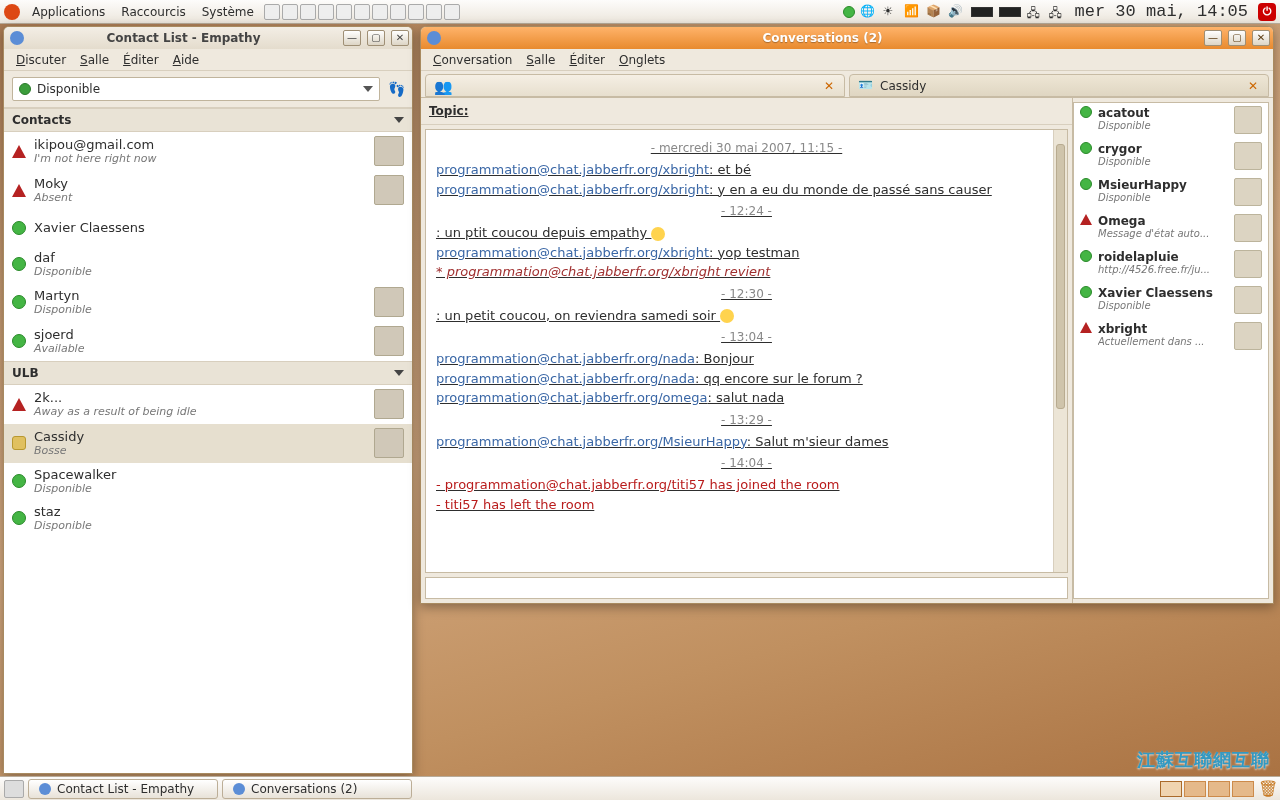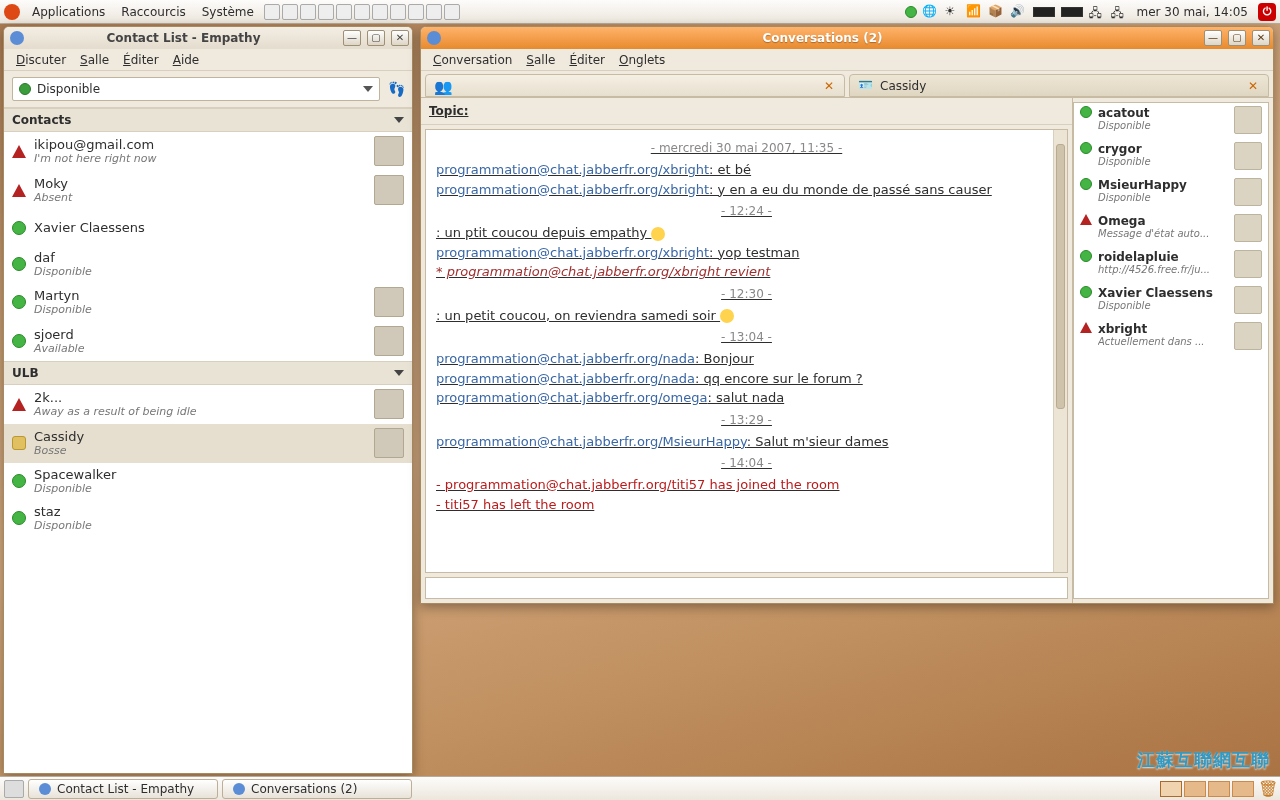--- a/index.html
+++ b/index.html
@@ -15,21 +15,21 @@
 .top-panel {
   position: absolute; top:0; left:0; right:0; height:24px;
   background: linear-gradient(#fdfcfb,#ece6dc);
   border-bottom: 1px solid #b8ab99;
   display:flex; align-items:center; padding:0 4px; gap:4px;
 }
 .top-panel .ubuntu { width:16px;height:16px;border-radius:50%;background:#dd4814;display:inline-block;position:relative;margin-right:2px;}
 .top-panel .menu-item { padding:2px 6px; cursor:pointer; }
 .top-panel .tray { margin-left:auto; display:flex; align-items:center; gap:6px; }
 .tray .ico { width:16px;height:16px; display:inline-block; }
-.tray .clock { font-size:12px; padding:0 4px; }
+.tray .clock { font-size:17px; padding:0 4px;font-family:Liberation Mono, monospace; }
 .tray .power { width:18px;height:18px;border-radius:4px;background:#c00;display:inline-flex;align-items:center;justify-content:center;color:#fff;font-weight:bold;font-size:11px;}
 .tray-applets { display:flex; gap:2px; align-items:center; }
 .tray-applets .a { width:16px;height:16px;border:1px solid #aaa;background:#eee;border-radius:2px; }
 
 .taskbar {
   position:absolute; bottom:0; left:0; right:0; height:24px;
   background:linear-gradient(#fdfcfb,#ece6dc);
   border-top:1px solid #b8ab99;
   display:flex; align-items:center; padding:0 4px; gap:4px;
 }
@@ -292,21 +292,21 @@
         <div class="tab inactive">
           <span class="tico card">🪪</span>
           <span>Cassidy</span>
           <span class="close">✕</span>
         </div>
       </div>
     <div class="conv-main">
       <div class="chat-col">
         <div class="topic">Topic:</div>
         <div class="chat-scroll" id="chat-scroll">
-            <div class="ts">- mercredi 30 mai 2007, 11:35 -</div>
+            <div class="ts">- mercredi 30 mai 2007, 11:15 -</div>
             <div><span class="sender">programmation@chat.jabberfr.org/xbright</span>: et bé</div>
             <div><span class="sender">programmation@chat.jabberfr.org/xbright</span>: y en a eu du monde de passé sans causer</div>
             <div class="ts">- 12:24 -</div>
             <div>: un ptit coucou depuis empathy <span class="smiley"></span></div>
             <div><span class="sender">programmation@chat.jabberfr.org/xbright</span>: yop testman</div>
             <div class="action">* programmation@chat.jabberfr.org/xbright revient</div>
             <div class="ts">- 12:30 -</div>
             <div>: un petit coucou, on reviendra samedi soir <span class="smiley"></span></div>
             <div class="ts">- 13:04 -</div>
             <div><span class="sender">programmation@chat.jabberfr.org/nada</span>: Bonjour</div>

